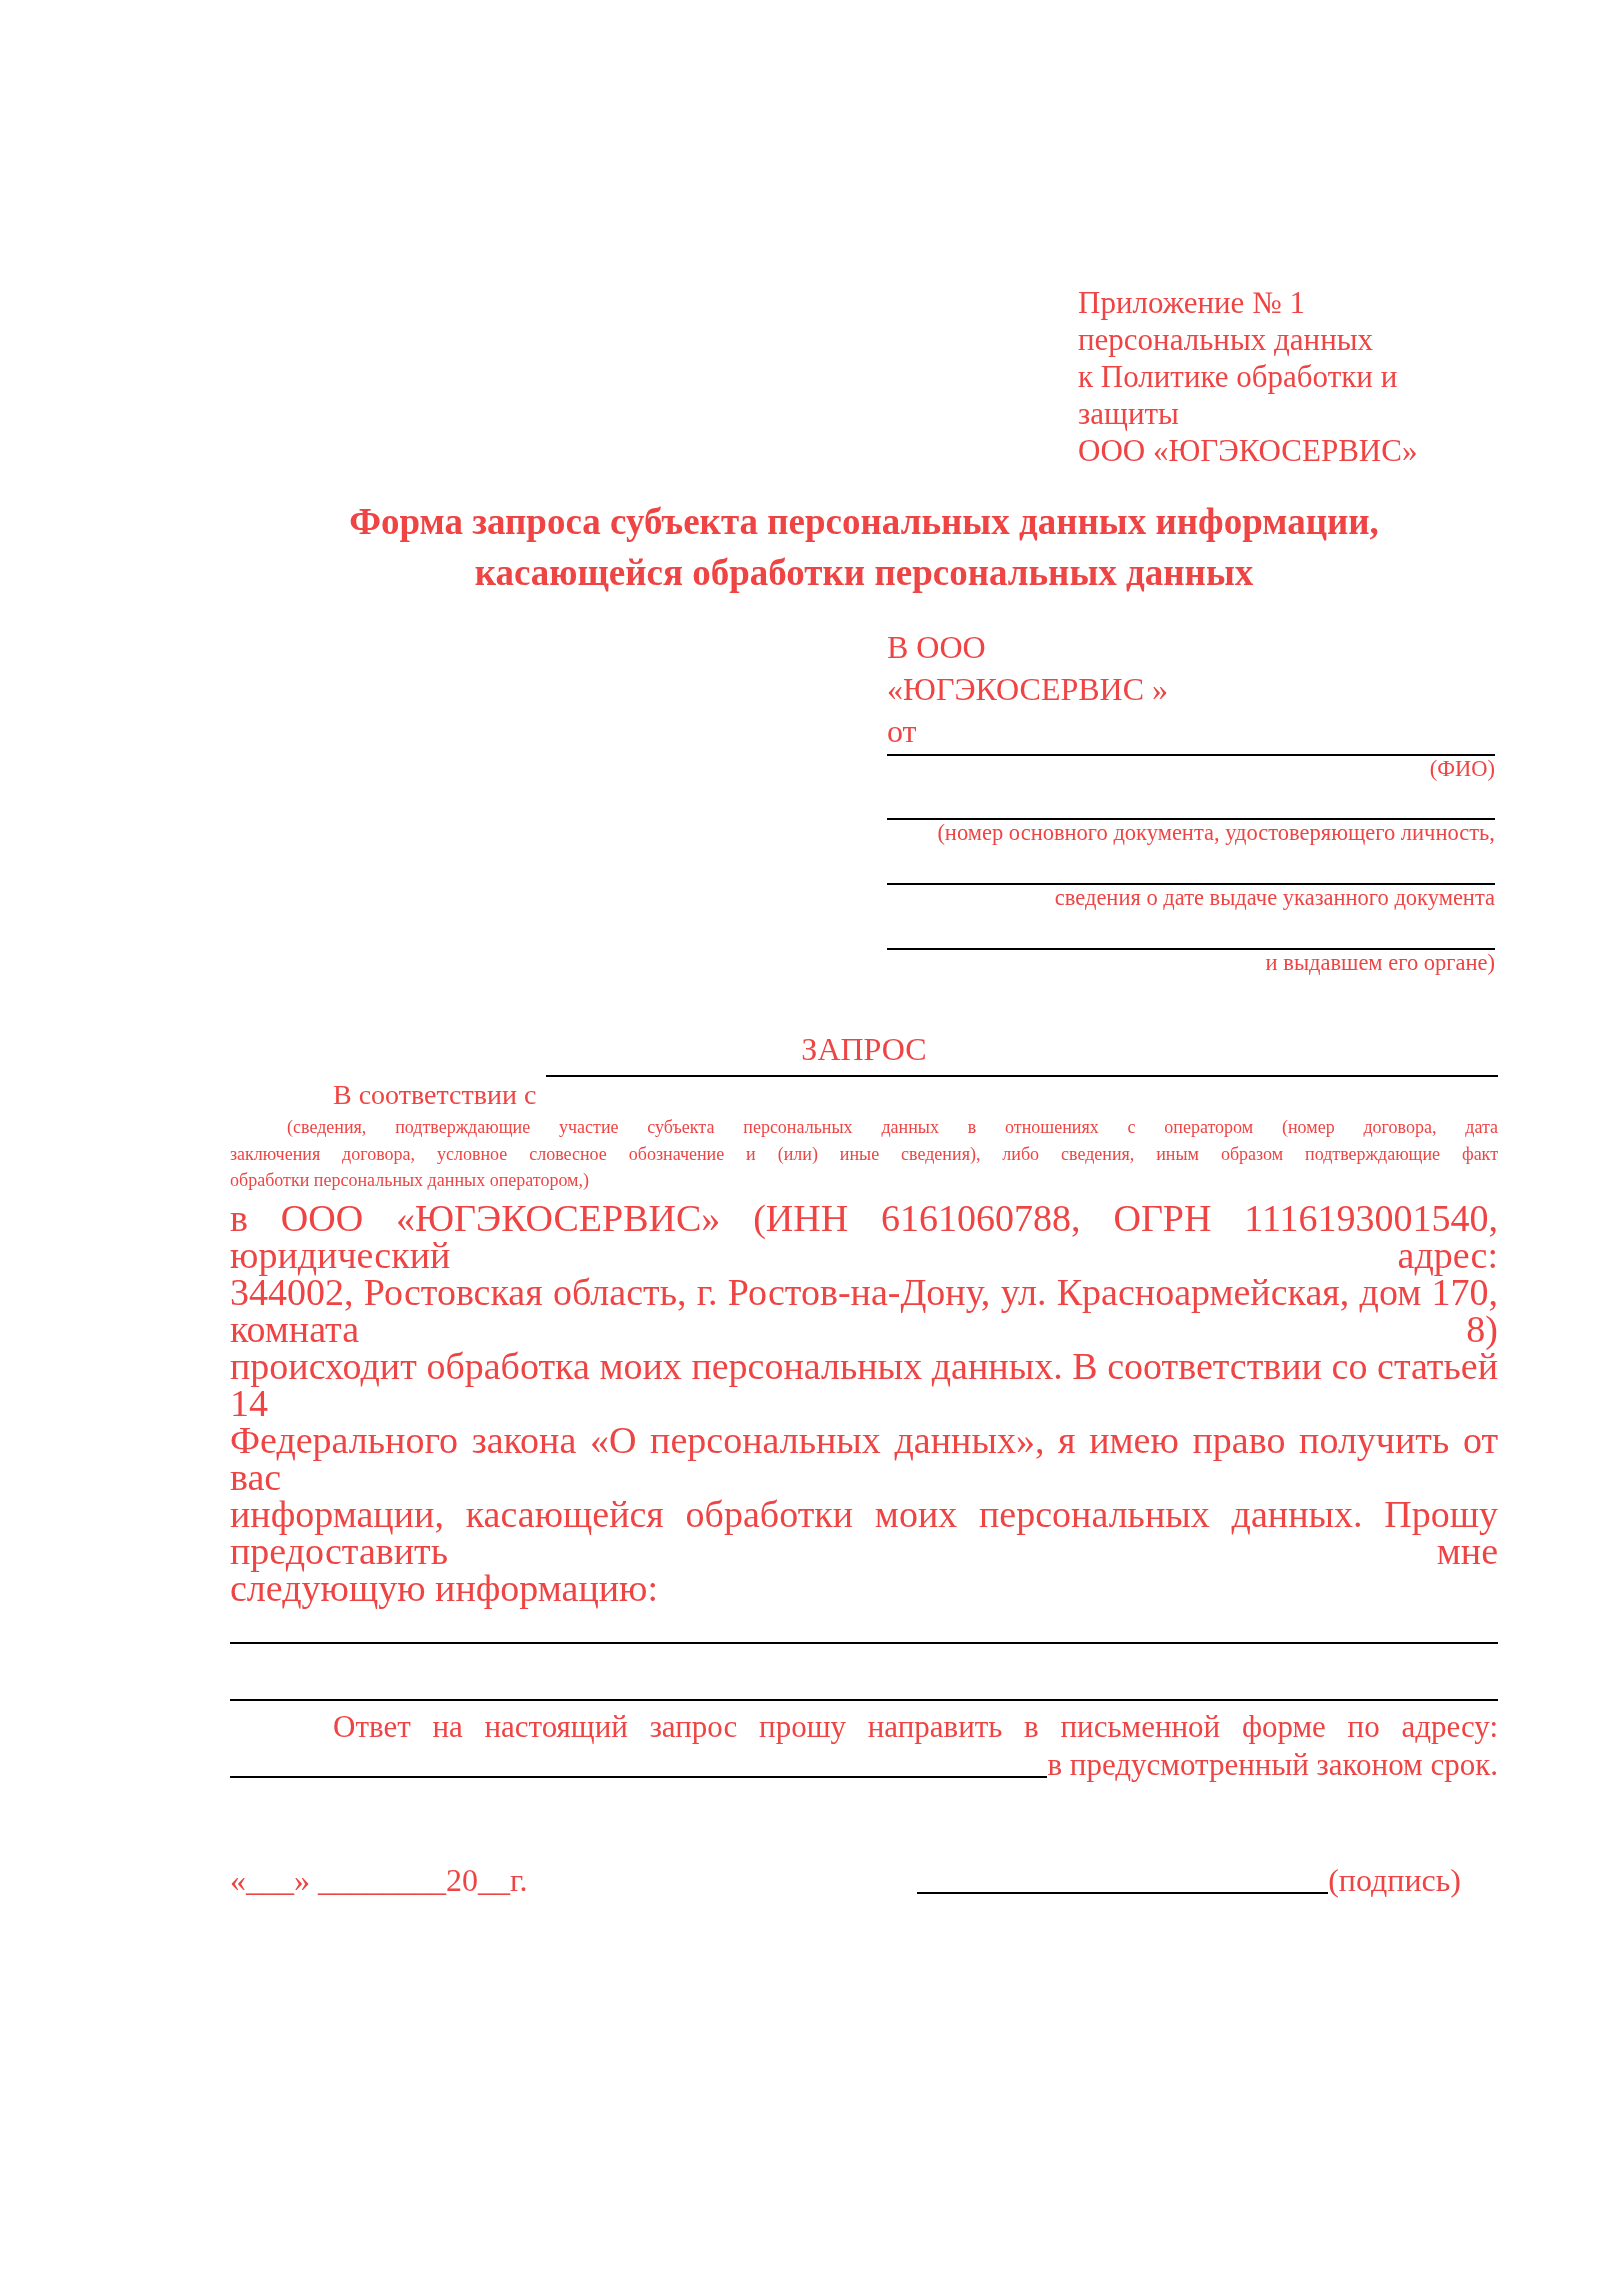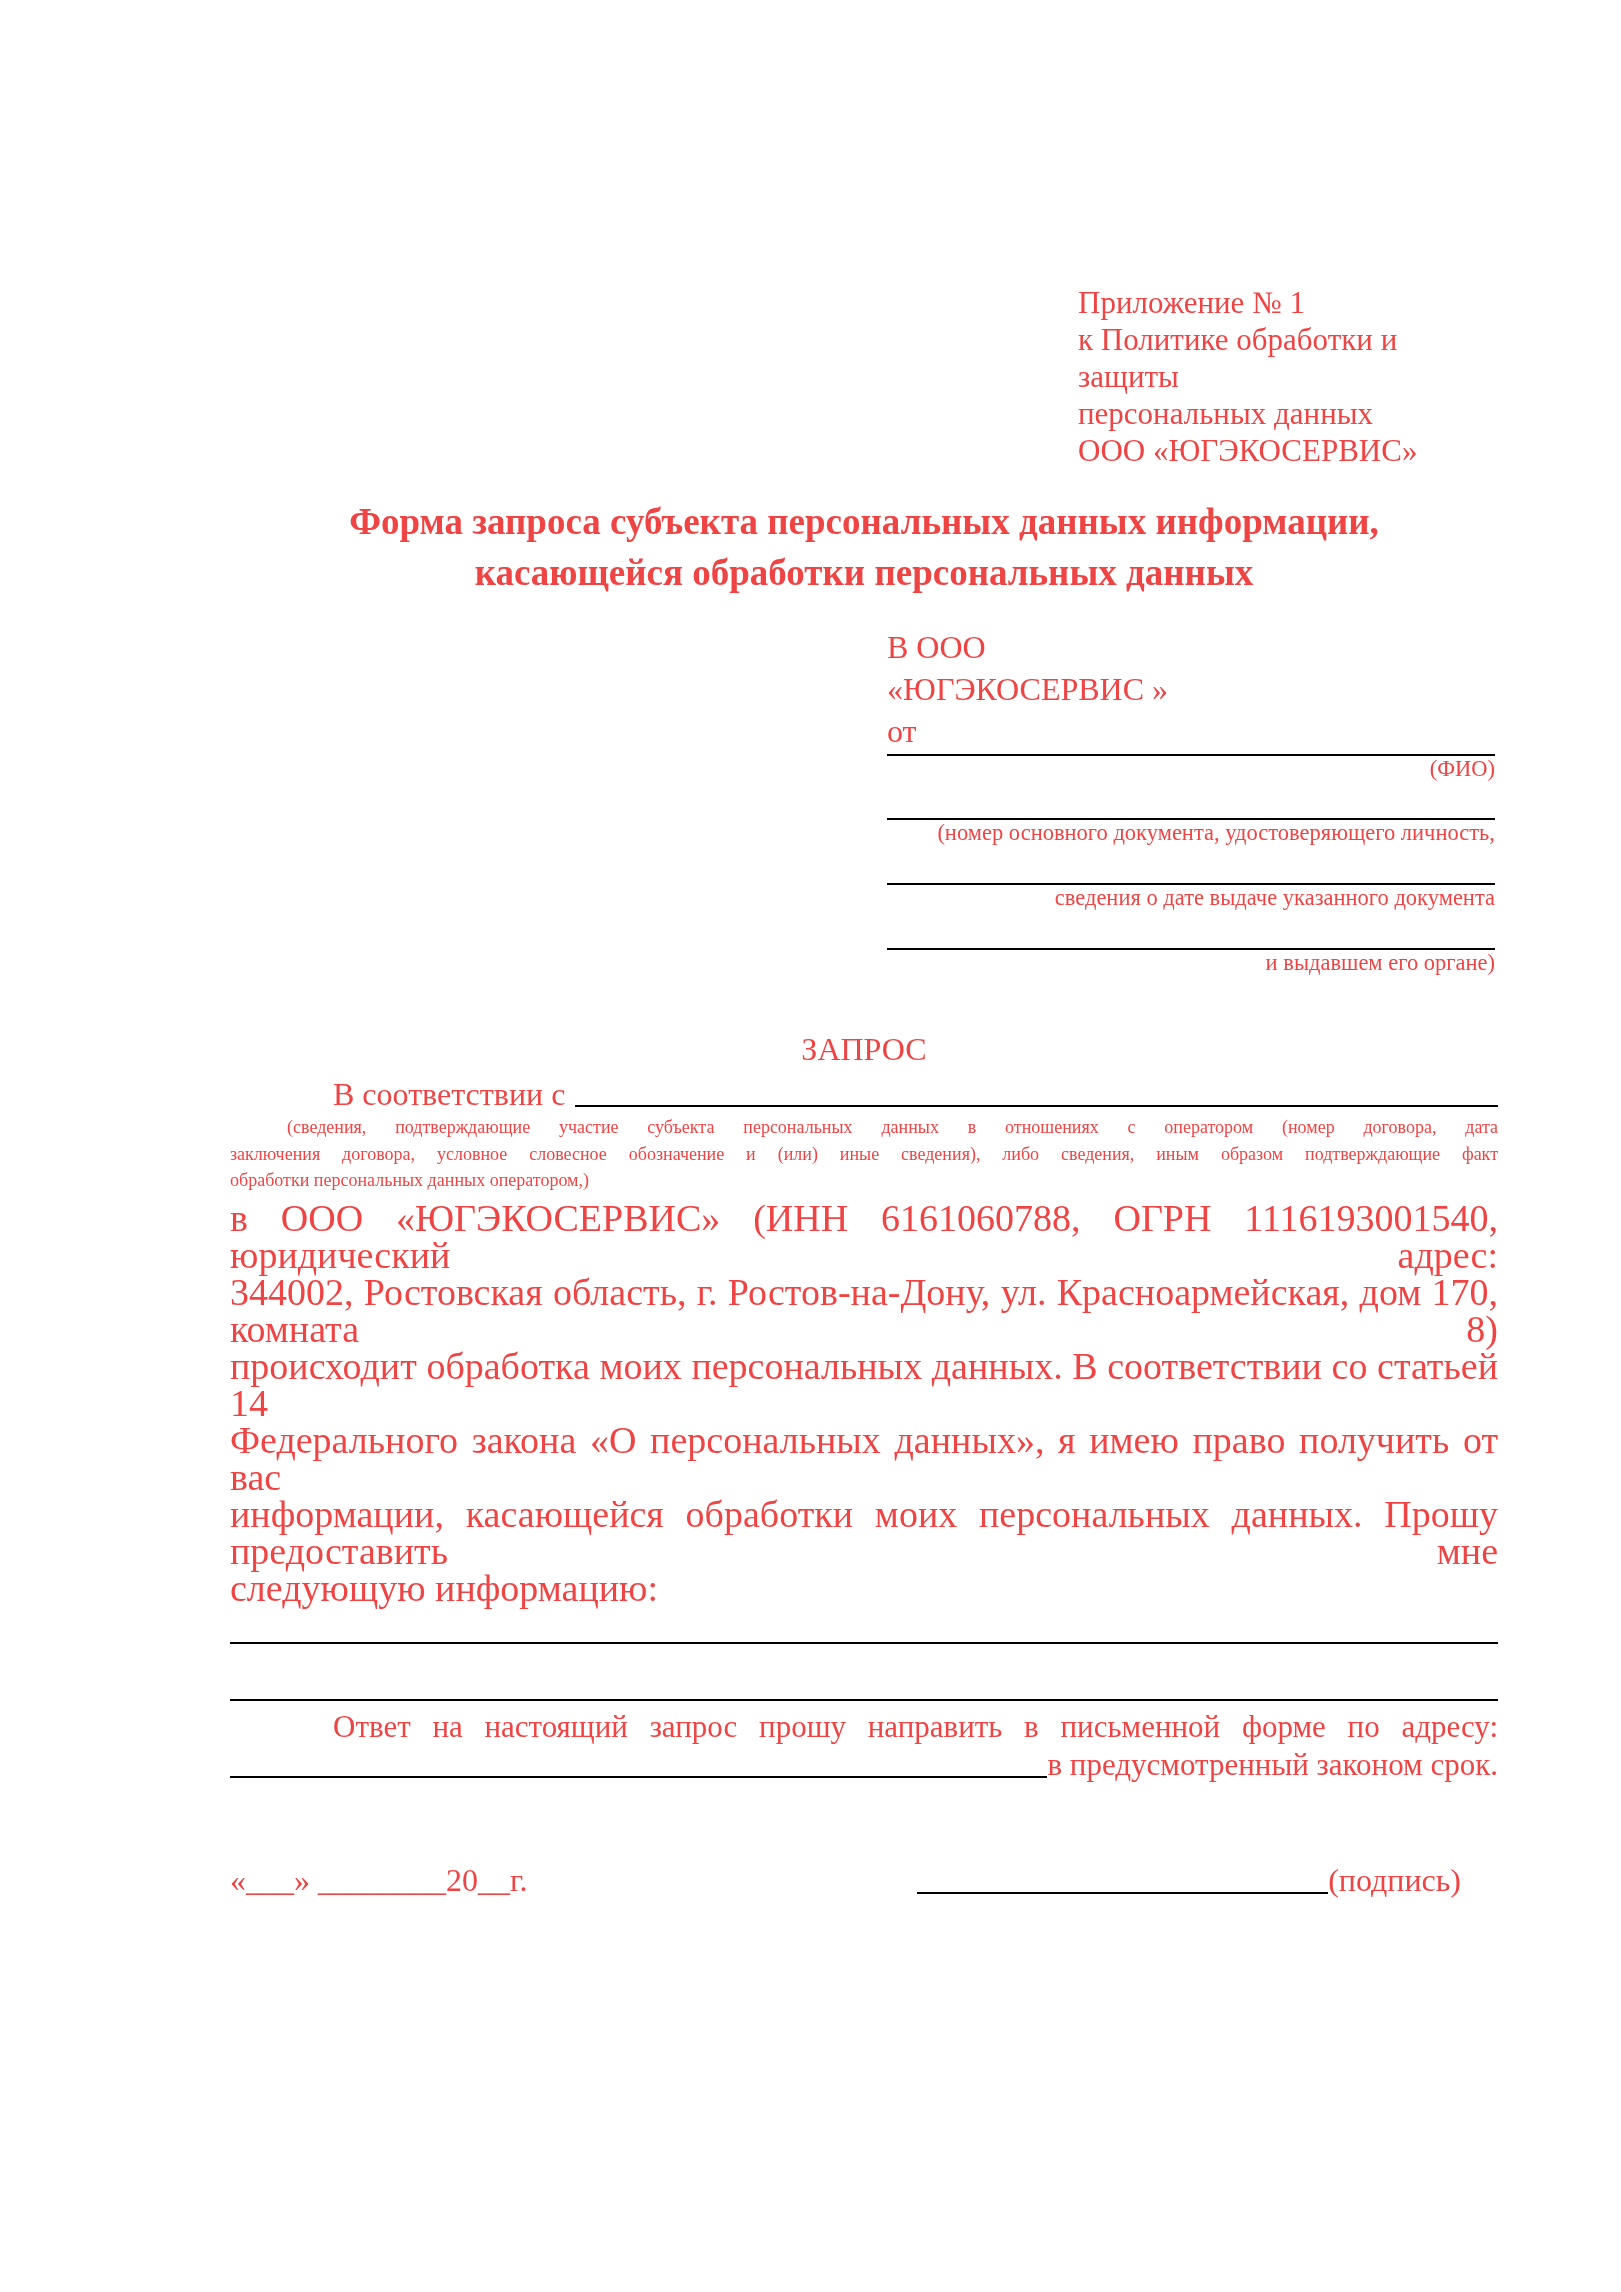--- a/index.html
+++ b/index.html
@@ -59,22 +59,22 @@
   
   .request-heading {
     margin-top: 55px;
     font-size: 32px;
     line-height: 39px;
     text-align: center;
   }
   .intro-row {
     margin-top: 5.9px;
     display: flex;
-    align-items: flex-end;
-    font-size: 32px;
+    align-items: flex-start;
+    font-size: 28px;
     line-height: 39px;
   }
   .intro-label { padding-left: 103px; padding-right: 9.8px; white-space: nowrap; }
   .fill-underline {
     flex: 1;
     border-bottom: 2px solid #000;
     margin-bottom: 6.9px;
     height: 0;
   }
   .cap-line {
@@ -139,22 +139,22 @@
   .sig-caption { white-space: nowrap; }
 </style>
 </head>
 <body>
 
 <div class="sheet">
   <div class="content">
 
     <div class="appendix">
       <div>Приложение № 1</div>
+      <div>персональных данных</div>
       <div>к Политике обработки и защиты</div>
-      <div>персональных данных</div>
       <div>ООО «ЮГЭКОСЕРВИС»</div>
     </div>
 
     <div class="doc-title">
       <div>Форма запроса субъекта персональных данных информации,</div>
       <div>касающейся обработки персональных данных</div>
     </div>
 
     <div class="addressee">
       <div>В ООО</div>

